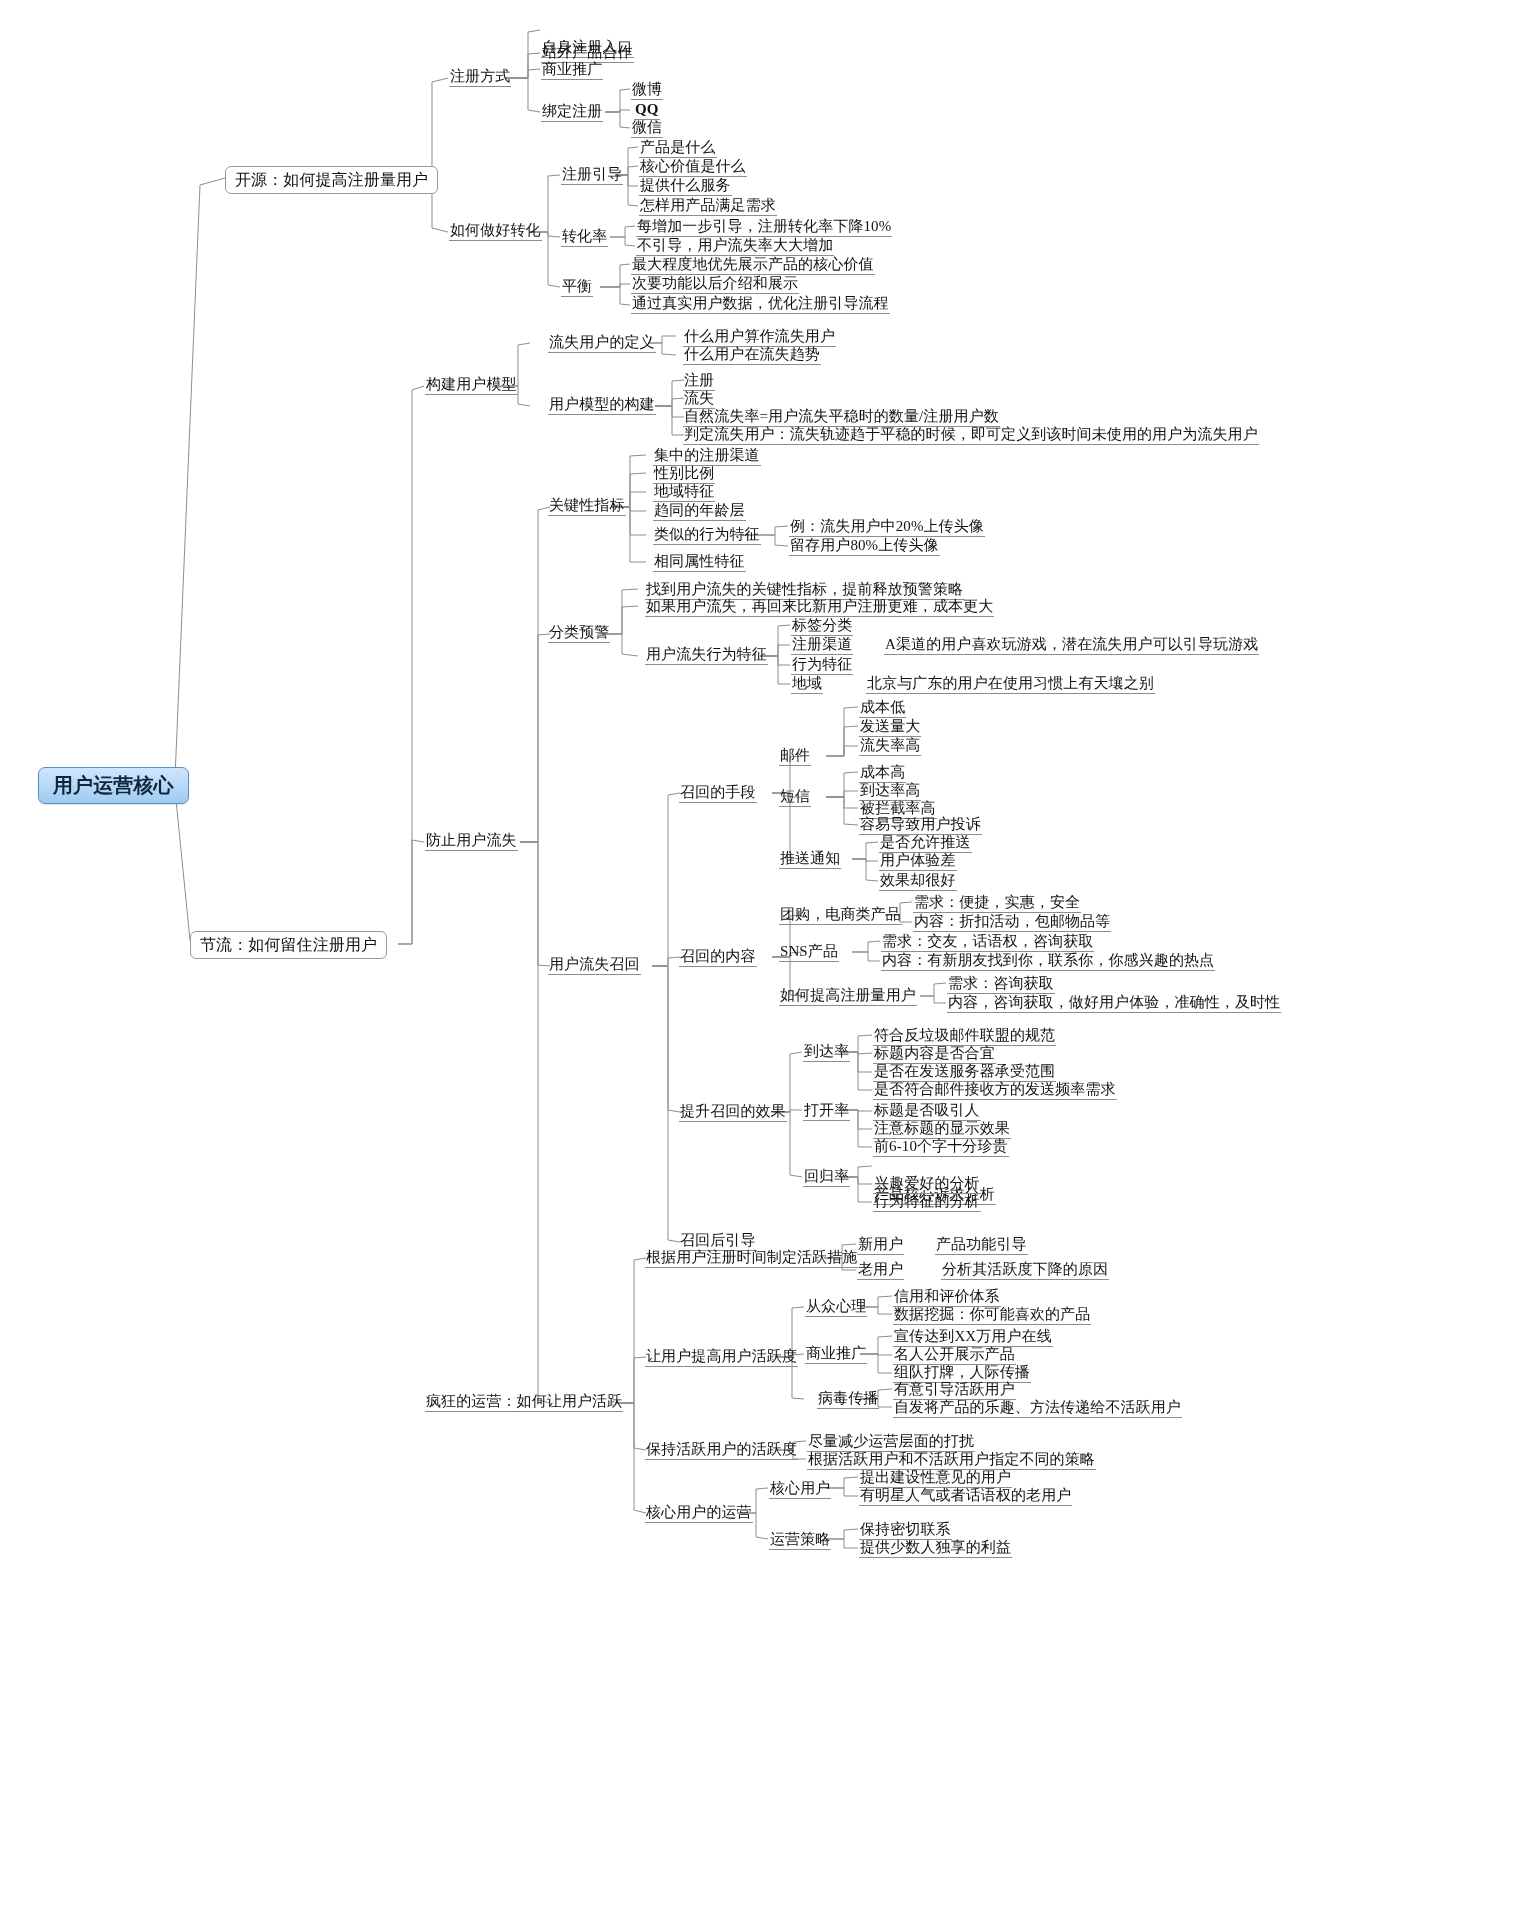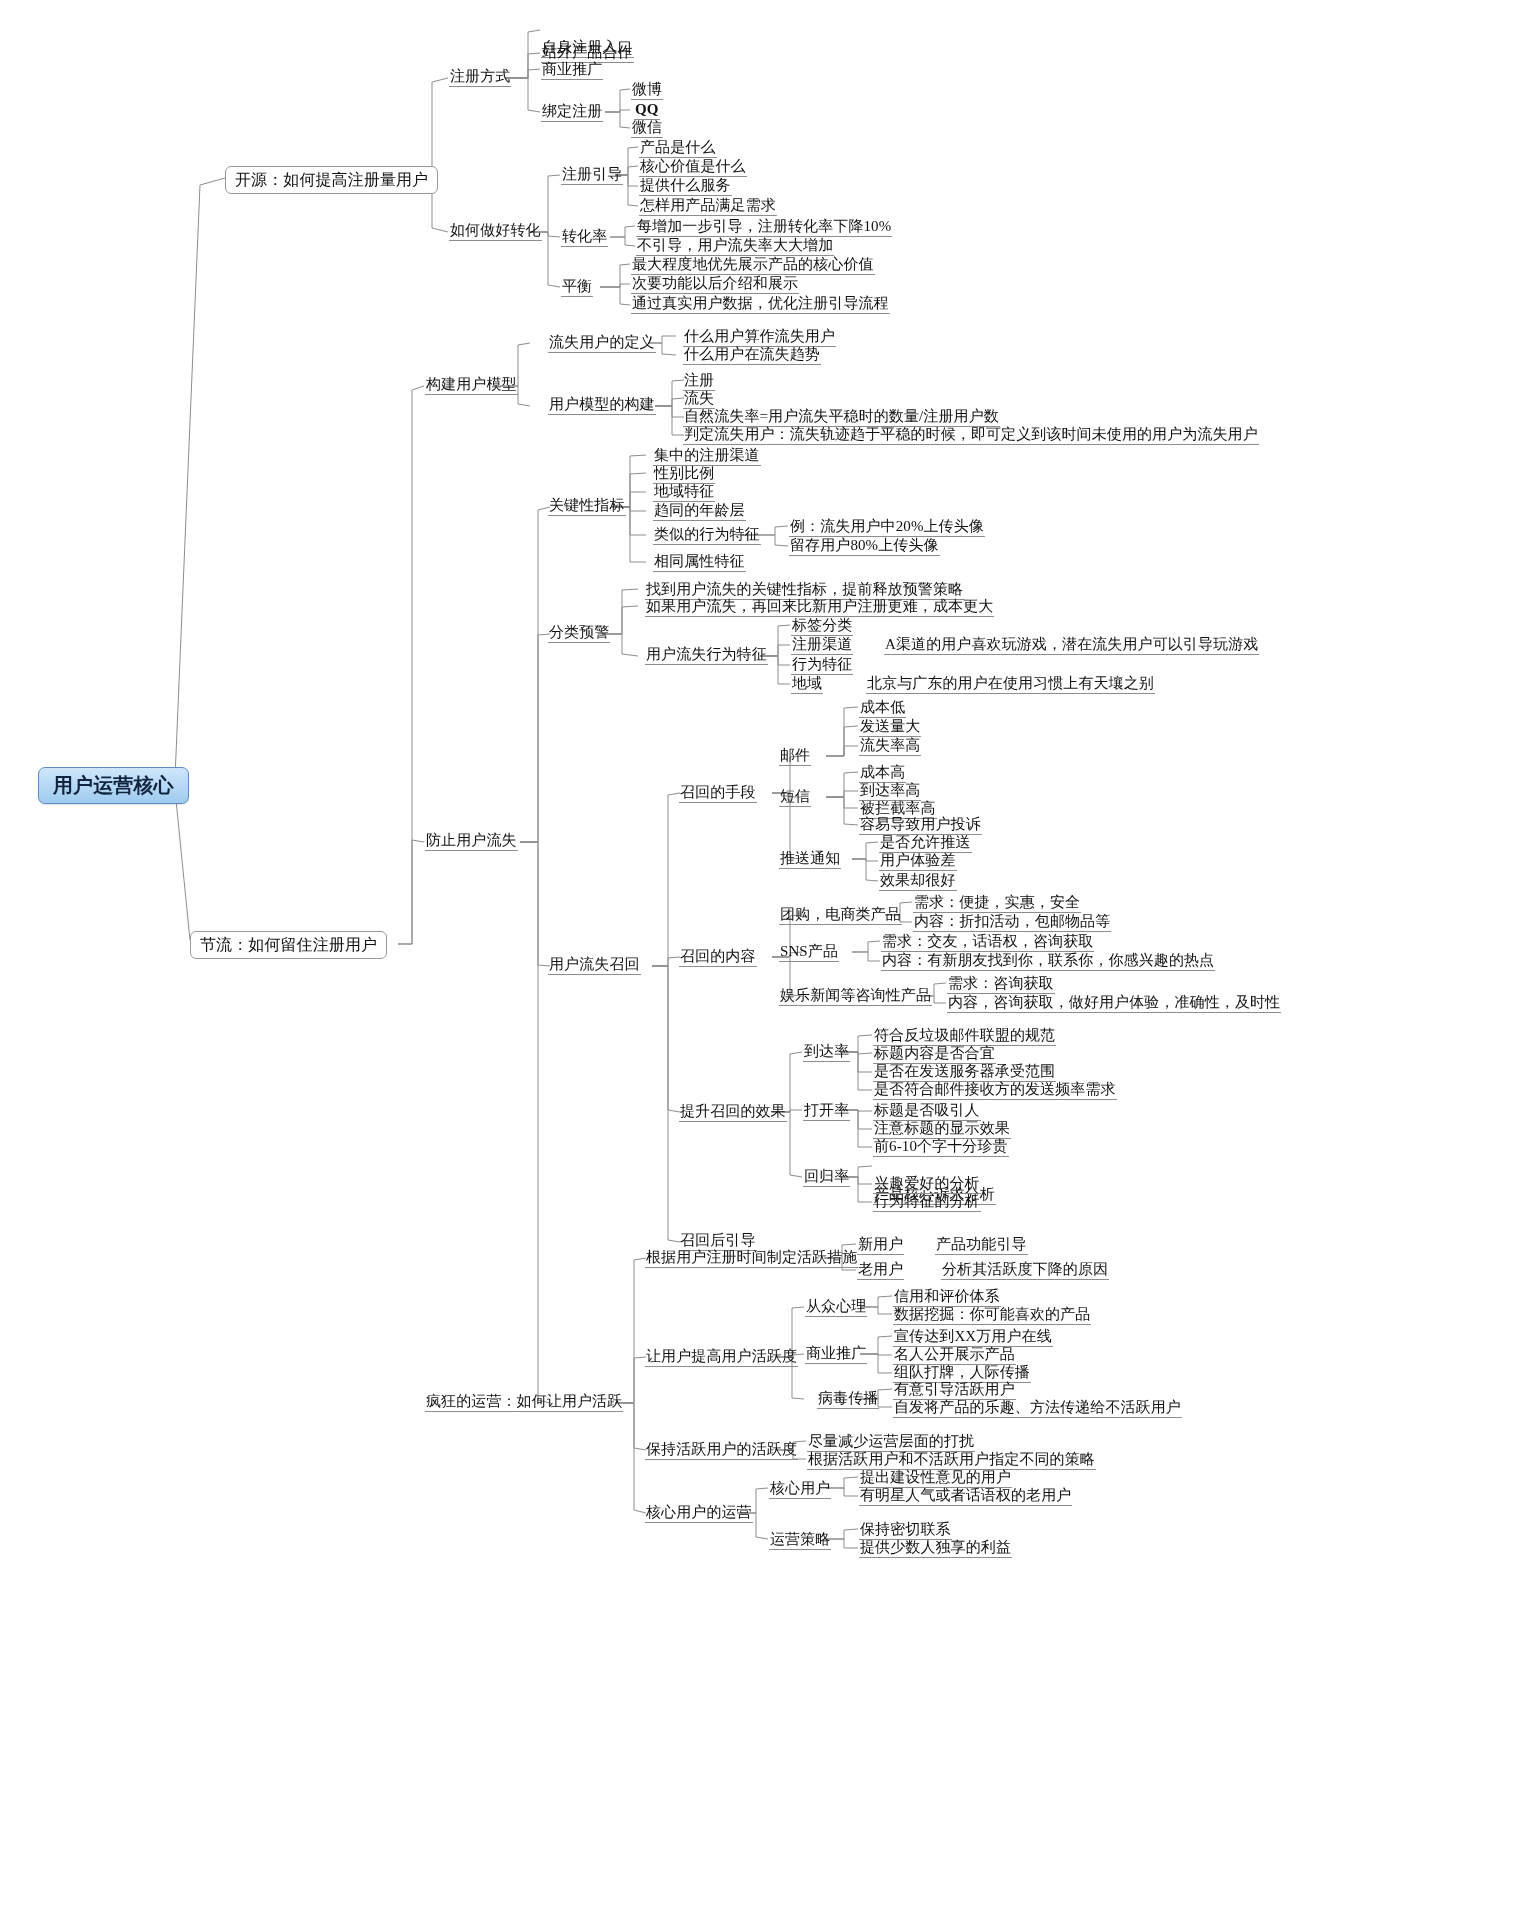--- a/index.html
+++ b/index.html
@@ -309,21 +309,21 @@
   <div class="node u" style="left:879px; top:852px;">用户体验差</div>
   <div class="node u" style="left:879px; top:872px;">效果却很好</div>
 
   <div class="node u" style="left:679px; top:948px;">召回的内容</div>
   <div class="node u" style="left:779px; top:906px;">团购，电商类产品</div>
   <div class="node u" style="left:913px; top:894px;">需求：便捷，实惠，安全</div>
   <div class="node u" style="left:913px; top:913px;">内容：折扣活动，包邮物品等</div>
   <div class="node u" style="left:779px; top:943px;">SNS产品</div>
   <div class="node u" style="left:881px; top:933px;">需求：交友，话语权，咨询获取</div>
   <div class="node u" style="left:881px; top:952px;">内容：有新朋友找到你，联系你，你感兴趣的热点</div>
-  <div class="node u" style="left:779px; top:987px;">娱乐新闻等咨询性产品</div>
+  <div class="node u" style="left:779px; top:987px;">如何提高注册量用户</div>
   <div class="node u" style="left:947px; top:975px;">需求：咨询获取</div>
   <div class="node u" style="left:947px; top:994px;">内容，咨询获取，做好用户体验，准确性，及时性</div>
 
   <div class="node u" style="left:679px; top:1103px;">提升召回的效果</div>
   <div class="node u" style="left:803px; top:1043px;">到达率</div>
   <div class="node u" style="left:873px; top:1027px;">符合反垃圾邮件联盟的规范</div>
   <div class="node u" style="left:873px; top:1045px;">标题内容是否合宜</div>
   <div class="node u" style="left:873px; top:1063px;">是否在发送服务器承受范围</div>
   <div class="node u" style="left:873px; top:1081px;">是否符合邮件接收方的发送频率需求</div>
   <div class="node u" style="left:803px; top:1102px;">打开率</div>

